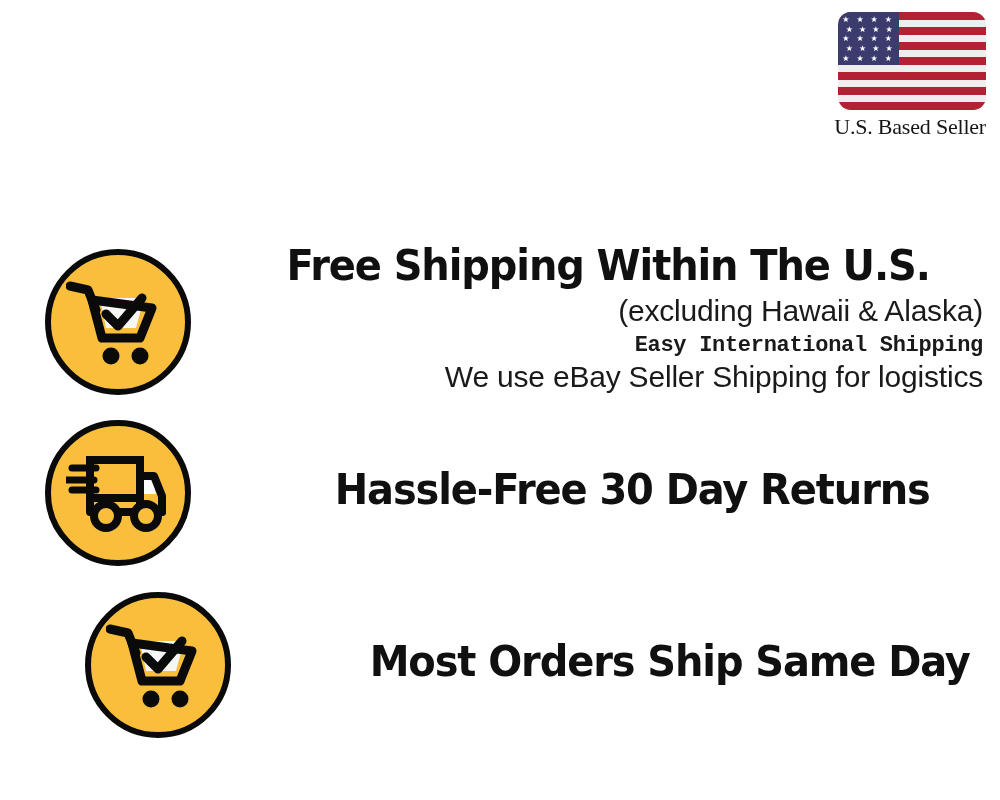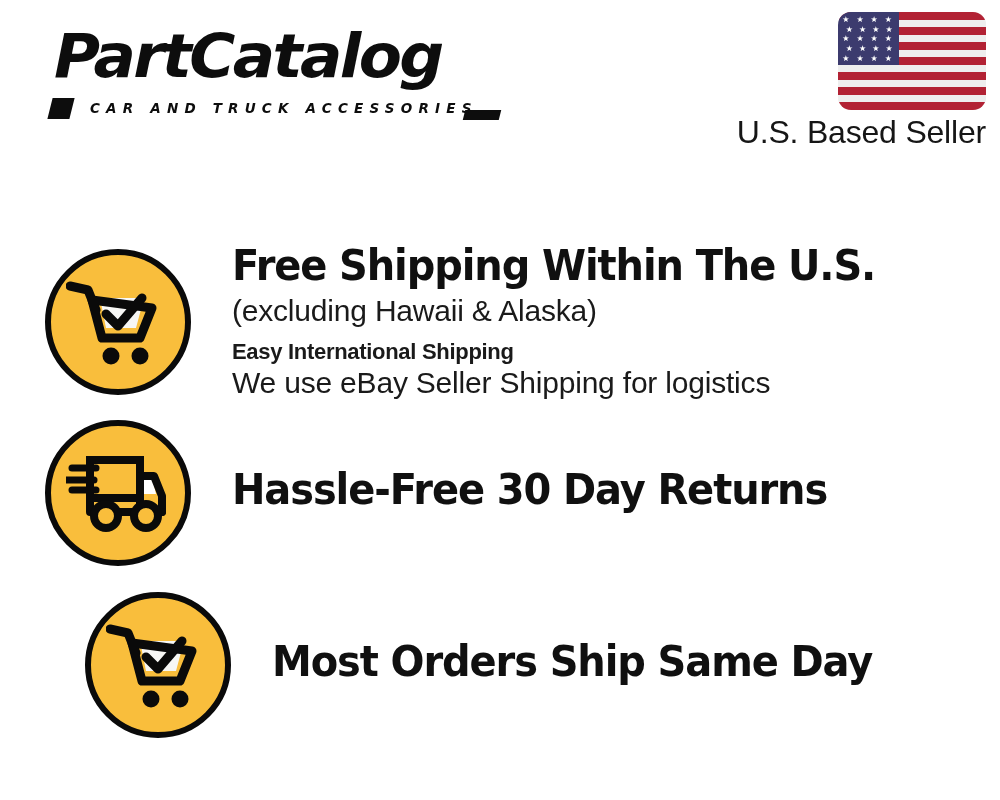--- a/index.html
+++ b/index.html
@@ -108,25 +108,26 @@
     color: #ffffff;
     font-size: 8px;
     line-height: 8px;
     transform: translate(-50%, -50%);
   }
 
   #seller-label {
     position: absolute;
     right: 14px;
     top: 114px;
-    font-size: 32px;
+    font-size: 22px;
     font-weight: 400;
     letter-spacing: -0.2px;
     color: #161616;
     white-space: nowrap;
+    font-family: Liberation Serif, serif;
   }
 
   
   .feature-row {
     position: absolute;
     left: 0;
     width: 1000px;
   }
   #feature-row-0 { top: 249px; height: 150px; }
   #feature-row-1 { top: 420px; height: 150px; padding-left: 16px; }
@@ -145,23 +146,24 @@
   }
   .feature-icon svg {
     position: absolute;
     left: 50%;
     top: 50%;
     transform: translate(-50%, -50%);
   }
 
   .feature-text {
     position: absolute;
-    left: 232px;
+    left: 223px;
     top: 0;
     width: 760px;
+    text-align: right;
   }
 
   .feature-headline {
     font-family: "DejaVu Sans", sans-serif;
     font-weight: bold;
     font-size: 43px;
     line-height: 50px;
     letter-spacing: -1.2px;
     color: #101010;
     transform: scaleX(0.93);
@@ -178,37 +180,31 @@
   }
   .feature-sub.bold {
     font-weight: bold;
     font-size: 22px;
     letter-spacing: -0.3px;
   }
 
   
   #feature-row-0 .feature-text { top: -9px; }
   #feature-row-0 .feature-sub-0 { margin-top: 6px; }
-  #feature-row-0 .feature-sub-1 { margin-top: 11px; }
+  #feature-row-0 .feature-sub-1 { margin-top: 5px; font-family: Liberation Mono, monospace; }
   #feature-row-0 .feature-sub-2 { margin-top: 1px; }
 
   #feature-row-1 .feature-text { top: 44px; }
   #feature-row-2 .feature-text { top: 44px; }
 </style>
 </head>
 <body>
 
 <div id="header">
 
-  <div id="brand-logo">
-    <div id="tagline-slab-left"></div>
-    <div id="tagline-slab-right"></div>
-    <div id="brand-wordmark">PartCatalog</div>
-    <div id="brand-tagline">CAR AND TRUCK ACCESSORIES</div>
-  </div>
 
   <div id="flag-badge">
     <div id="flag-stripes">
         <div class="flag-stripe" style="top: 0px; height: 7.53846px; background: rgb(178, 34, 52);"></div>
         <div class="flag-stripe" style="top: 7.53846px; height: 7.53846px; background: rgb(238, 238, 238);"></div>
         <div class="flag-stripe" style="top: 15.0769px; height: 7.53846px; background: rgb(178, 34, 52);"></div>
         <div class="flag-stripe" style="top: 22.6154px; height: 7.53846px; background: rgb(238, 238, 238);"></div>
         <div class="flag-stripe" style="top: 30.1538px; height: 7.53846px; background: rgb(178, 34, 52);"></div>
         <div class="flag-stripe" style="top: 37.6923px; height: 7.53846px; background: rgb(238, 238, 238);"></div>
         <div class="flag-stripe" style="top: 45.2308px; height: 7.53846px; background: rgb(178, 34, 52);"></div>

